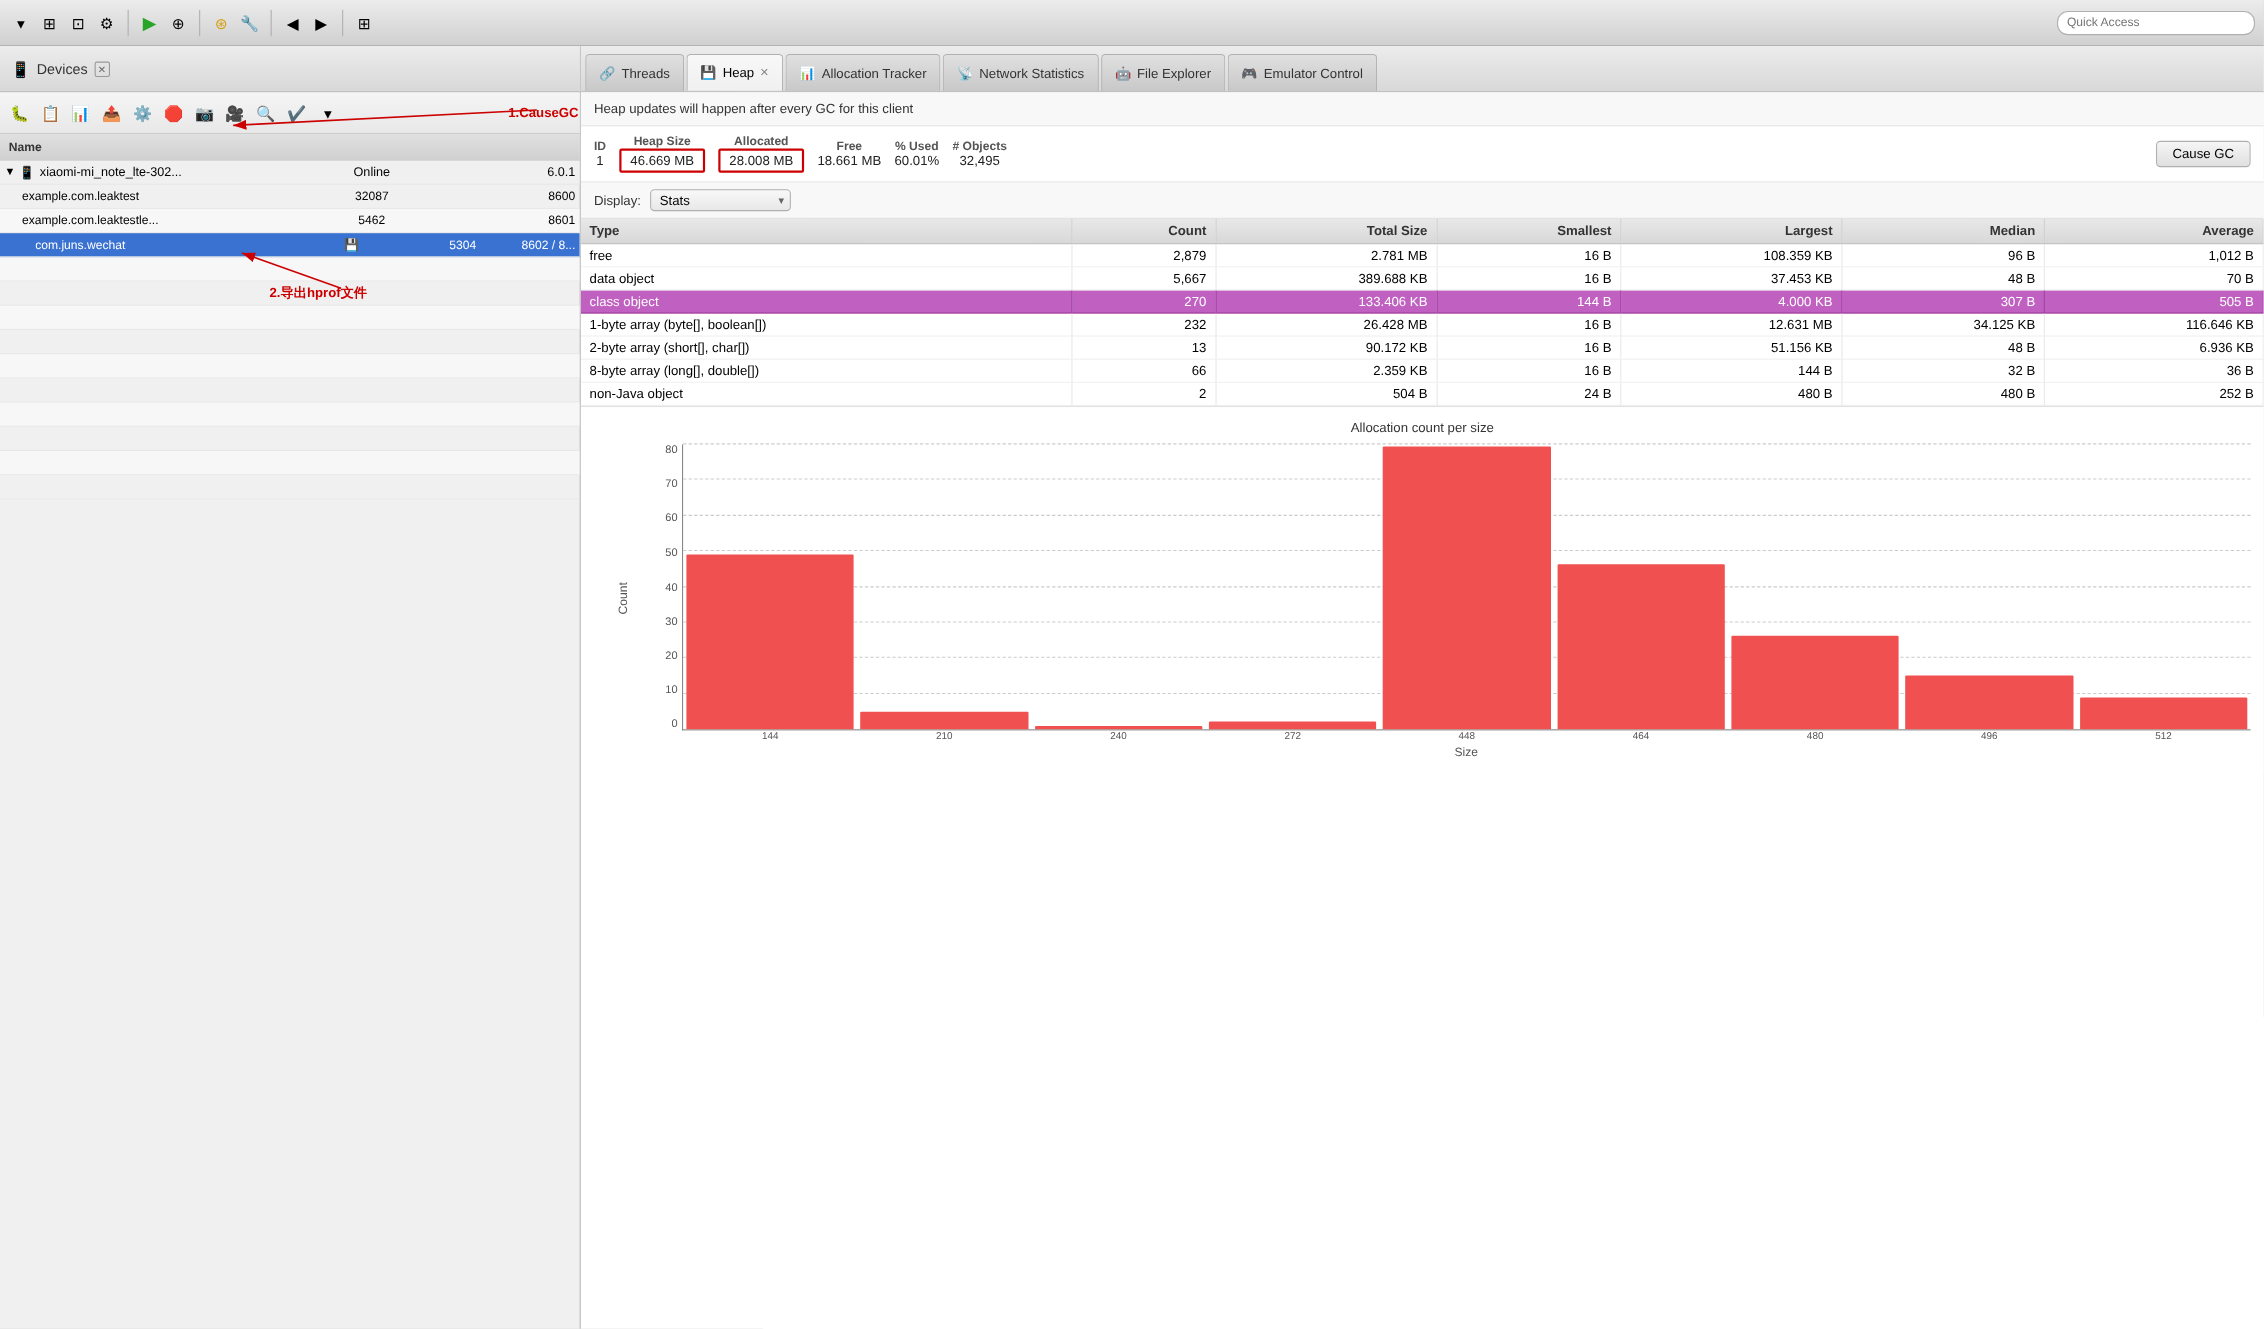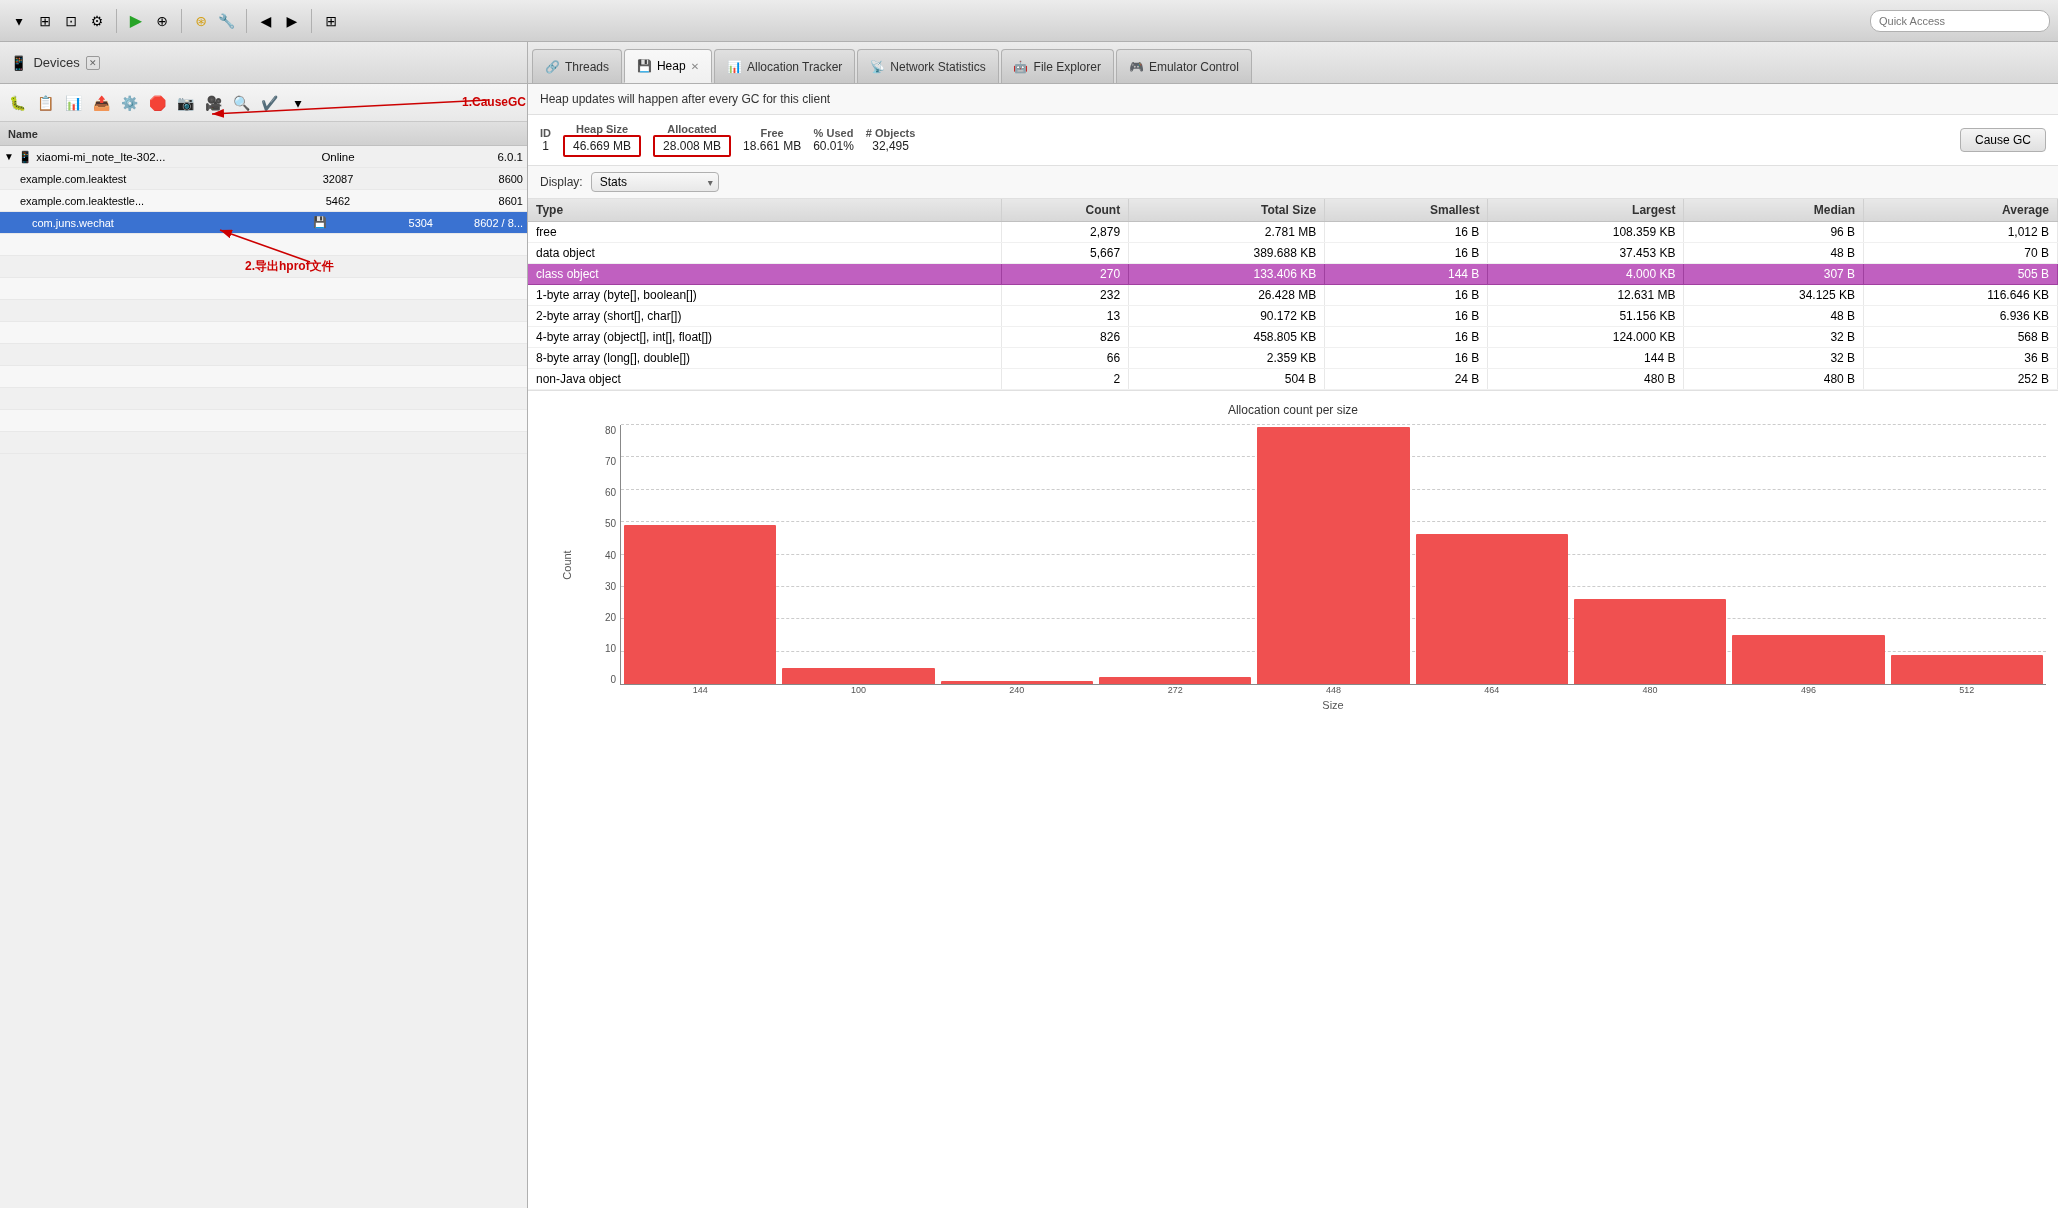--- a/index.html
+++ b/index.html
@@ -524,29 +524,20 @@
               <tr>
       <td>2-byte array (short[], char[])</td>
       <td class="right">13</td>
       <td class="right">90.172 KB</td>
       <td class="right">16 B</td>
       <td class="right">51.156 KB</td>
       <td class="right">48 B</td>
       <td class="right">6.936 KB</td>
     </tr>
               <tr>
-      <td>4-byte array (object[], int[], float[])</td>
-      <td class="right">826</td>
-      <td class="right">458.805 KB</td>
-      <td class="right">16 B</td>
-      <td class="right">124.000 KB</td>
-      <td class="right">32 B</td>
-      <td class="right">568 B</td>
-    </tr>
-              <tr>
       <td>8-byte array (long[], double[])</td>
       <td class="right">66</td>
       <td class="right">2.359 KB</td>
       <td class="right">16 B</td>
       <td class="right">144 B</td>
       <td class="right">32 B</td>
       <td class="right">36 B</td>
     </tr>
               <tr>
       <td>non-Java object</td>
@@ -614,21 +605,21 @@
                 </div>
                 <div style="flex: 1 1 0%; display: flex; flex-direction: column; align-items: center; justify-content: flex-end; height: 100%; padding: 0px 3px; position: relative; z-index: 1;">
                   <div style="width: 100%; background: rgb(240, 80, 80); height: 49px; border-radius: 1px 1px 0px 0px;"></div>
                 </div>
                 <div style="flex: 1 1 0%; display: flex; flex-direction: column; align-items: center; justify-content: flex-end; height: 100%; padding: 0px 3px; position: relative; z-index: 1;">
                   <div style="width: 100%; background: rgb(240, 80, 80); height: 29px; border-radius: 1px 1px 0px 0px;"></div>
                 </div>
               </div>
               <div style="display: flex; padding-left: 1px;">
                 <div style="flex: 1 1 0%; text-align: center; font-size: 9px; color: rgb(85, 85, 85); overflow: hidden;">144</div>
-                <div style="flex: 1 1 0%; text-align: center; font-size: 9px; color: rgb(85, 85, 85); overflow: hidden;">100</div>
+                <div style="flex: 1 1 0%; text-align: center; font-size: 9px; color: rgb(85, 85, 85); overflow: hidden;">210</div>
                 <div style="flex: 1 1 0%; text-align: center; font-size: 9px; color: rgb(85, 85, 85); overflow: hidden;">240</div>
                 <div style="flex: 1 1 0%; text-align: center; font-size: 9px; color: rgb(85, 85, 85); overflow: hidden;">272</div>
                 <div style="flex: 1 1 0%; text-align: center; font-size: 9px; color: rgb(85, 85, 85); overflow: hidden;">448</div>
                 <div style="flex: 1 1 0%; text-align: center; font-size: 9px; color: rgb(85, 85, 85); overflow: hidden;">464</div>
                 <div style="flex: 1 1 0%; text-align: center; font-size: 9px; color: rgb(85, 85, 85); overflow: hidden;">480</div>
                 <div style="flex: 1 1 0%; text-align: center; font-size: 9px; color: rgb(85, 85, 85); overflow: hidden;">496</div>
                 <div style="flex: 1 1 0%; text-align: center; font-size: 9px; color: rgb(85, 85, 85); overflow: hidden;">512</div>
               </div>
             <div style="text-align:center; font-size:11px; color:#555; margin-top:4px;">Size</div>
           </div>

